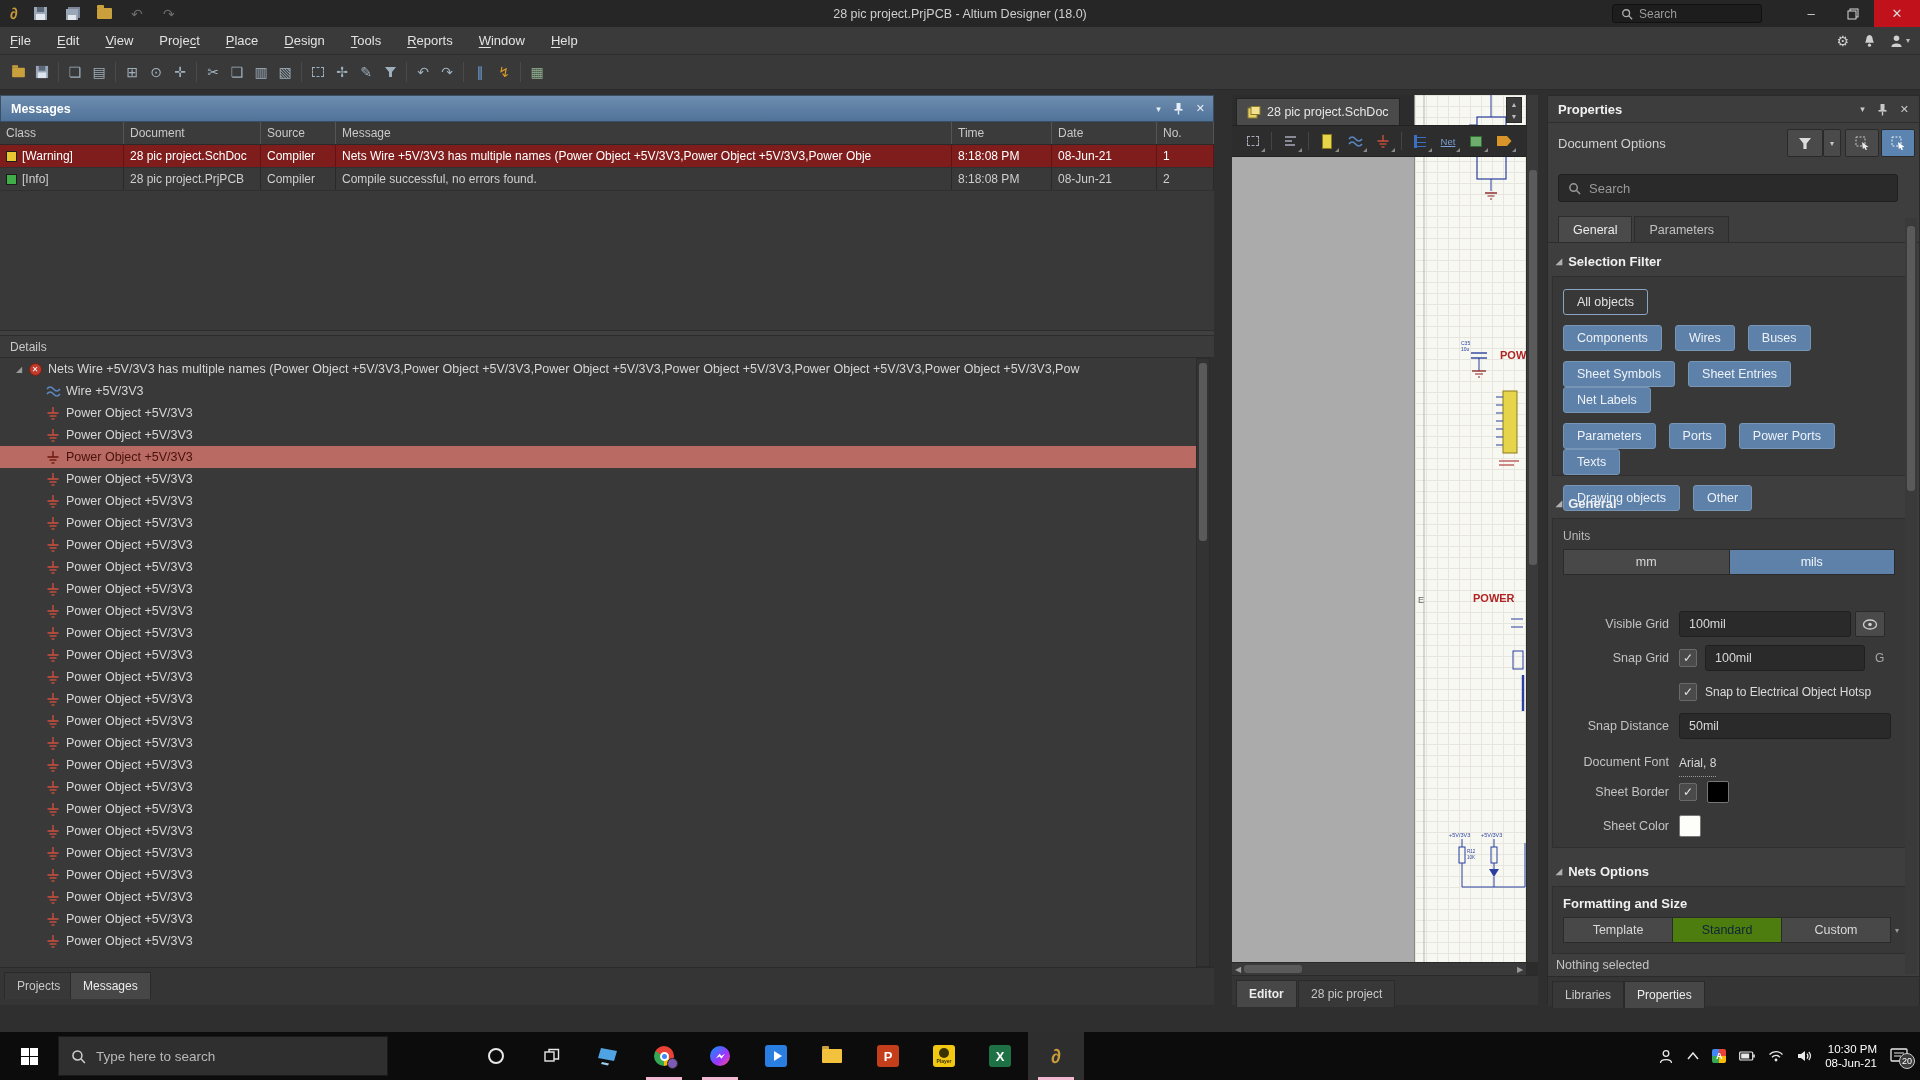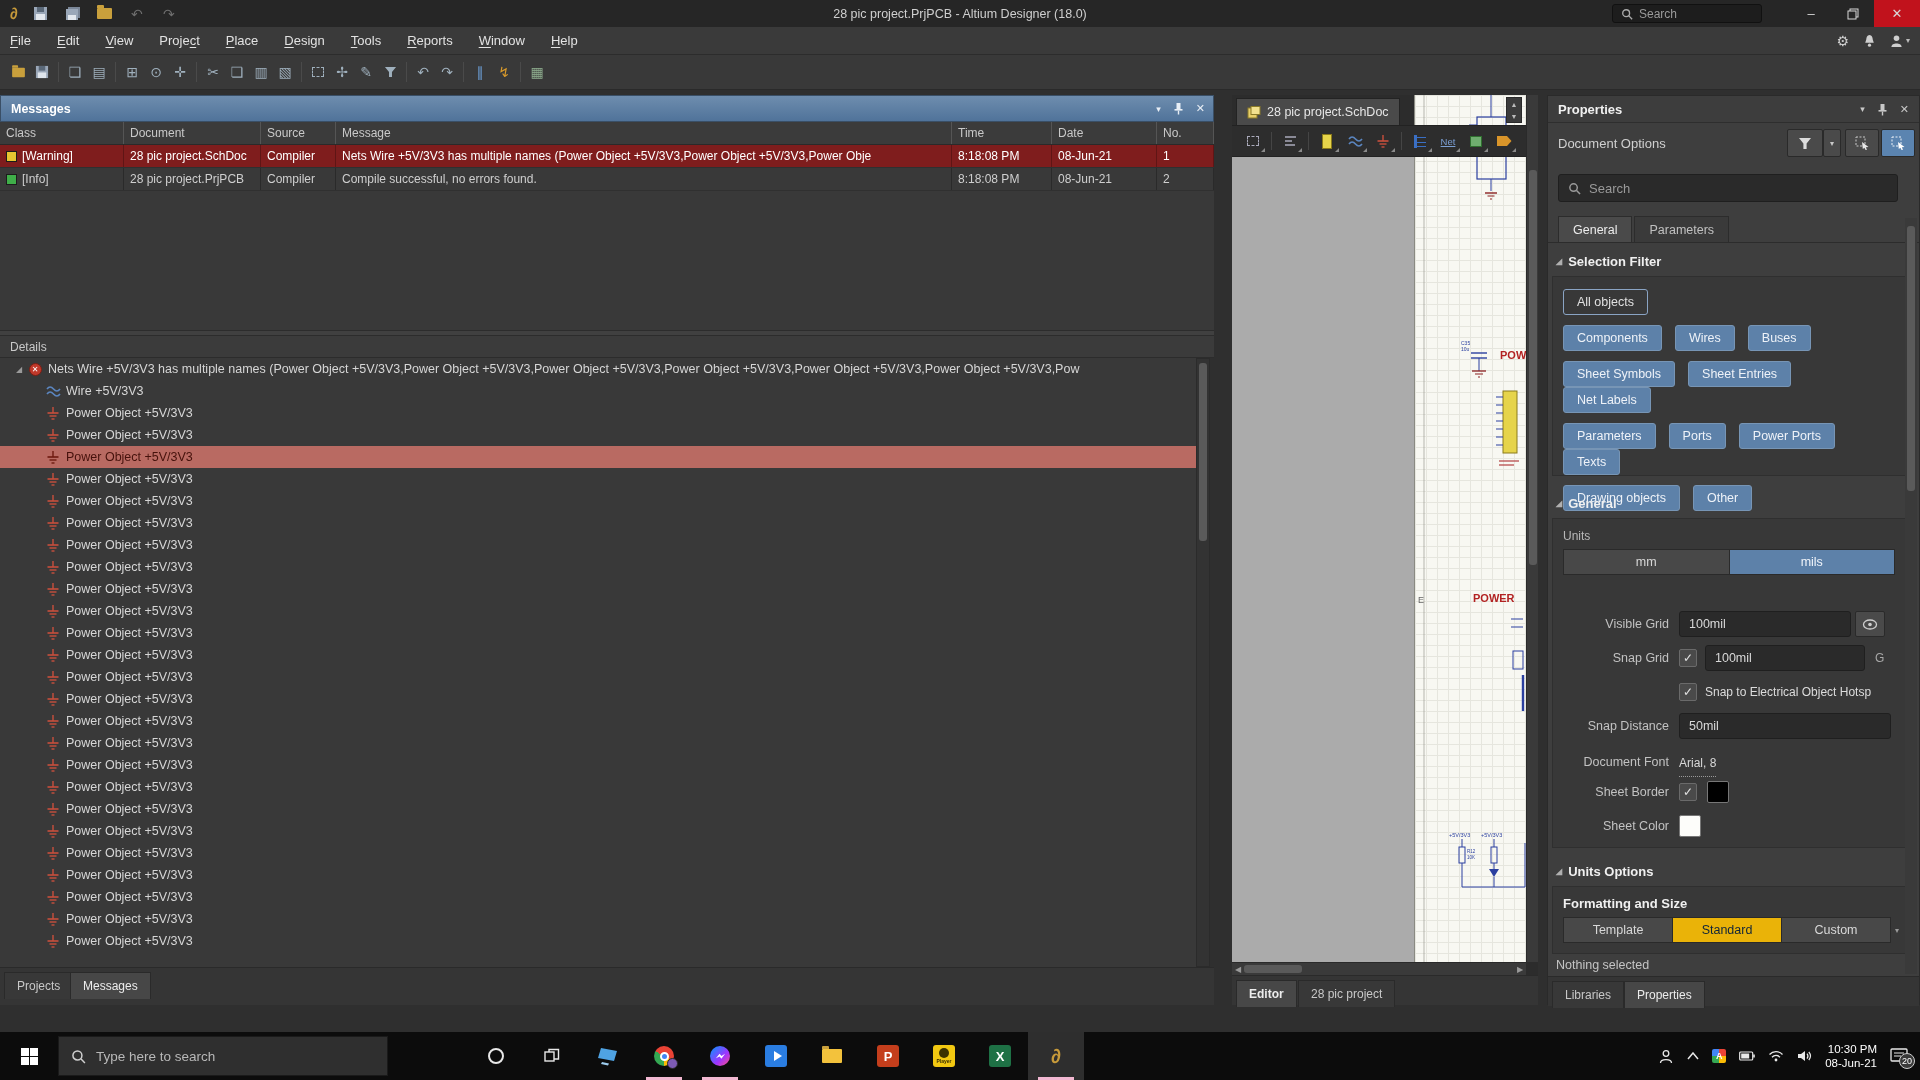--- a/index.html
+++ b/index.html
@@ -99,21 +99,21 @@
 .fbtn.ghost{background:transparent;border:1px solid #8aa4c4;color:#e0e0e0}
 .frow{position:absolute;left:10px;display:flex}
 .plabel{color:#c2c2c2;font-size:12.5px;text-align:right;width:116px;padding-right:10px;line-height:26px;white-space:nowrap}
 .pinput{height:26px;background:#2a2a2a;border:1px solid #1f1f1f;border-radius:3px;color:#d8d8d8;font-size:12.5px;padding:0 9px;line-height:24px}
 .cbx{width:18px;height:18px;background:#4a4a4a;border:1px solid #6a6a6a;border-radius:2px;color:#e0e0e0;font-size:12px;display:flex;align-items:center;justify-content:center;margin-top:4px}
 .swatch{width:22px;height:22px;border:1px solid #777;border-radius:2px;margin-top:2px}
 .seg{display:flex;border:1px solid #2a2a2a;height:26px}
 .seg .s{flex:1;display:flex;align-items:center;justify-content:center;background:#484848;color:#d8d8d8;font-size:12.5px;border-right:1px solid #2a2a2a}
 .seg .s:last-child{border-right:none}
 .seg .s.on{background:#5d81a9;color:#f0f4fa}
-.seg .s.on2{background:#eab308;color:#10253a}
+.seg .s.on2{background:#4d7c0f;color:#10253a}
 .pscroll{position:absolute;right:2px;top:122px;width:12px;height:756px;background:#3a3a3a}
 .pscroll .thumb{position:absolute;left:2px;top:8px;width:8px;height:265px;background:#5a5a5a;border-radius:3px}
 
 .taskbar{position:absolute;left:0;top:1032px;width:1920px;height:48px;background:#0c0c0c;display:flex;align-items:center}
 .tk-start{width:58px;height:48px;display:flex;align-items:center;justify-content:center}
 .tk-search{width:330px;height:40px;background:#2f2f2f;border:1px solid #1a1a1a;display:flex;align-items:center;gap:10px;padding:0 12px;color:#b8b8b8;font-size:13.5px}
 .tk-apps{display:flex;margin-left:80px}
 .tk-app{width:56px;height:48px;display:flex;align-items:center;justify-content:center;position:relative}
 .tk-app.active:after{content:"";position:absolute;left:10px;bottom:0;width:36px;height:3px;background:#f2b8d2}
 .tk-app.focused{background:#2e2e2e}
@@ -851,21 +851,21 @@
       <span class="swatch" style="background:#000;margin-left:10px"></span>
     </div>
     <div class="frow" style="top:294px">
       <span class="plabel">Sheet Color</span>
       <span class="swatch" style="background:#fdfdfa"></span>
     </div>
   </div>
 
   <div class="sec-hdr" style="top:768px">
     <span class="tri">◢</span>
-    <span>Units Options</span>
+    <span>Nets Options</span>
   </div>
   <div class="sec-box" style="top:790px;height:68px">
     <div style="padding:9px 10px 0;color:#f0f0f0;font-weight:bold;font-size:13px">Formatting and Size</div>
     <div style="display:flex;align-items:center">
       <div class="seg" style="margin:6px 0 0 10px;flex:1" id="mode-seg">
           <span class="s">Template</span>
           <span class="s on2">Standard</span>
           <span class="s">Custom</span>
         </div>
       <span style="font-size:8px;color:#9a9a9a;margin:6px 6px 0 4px">▾</span>

